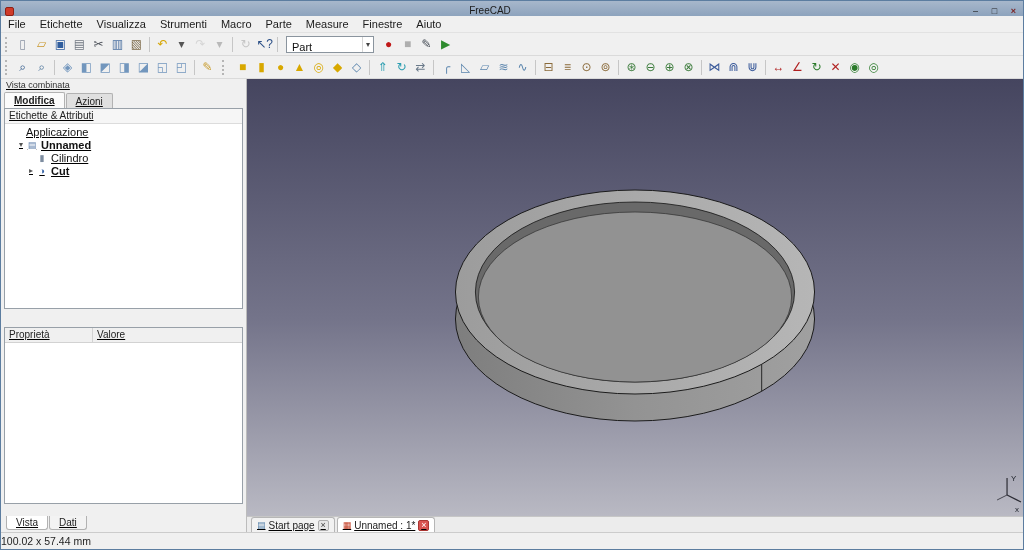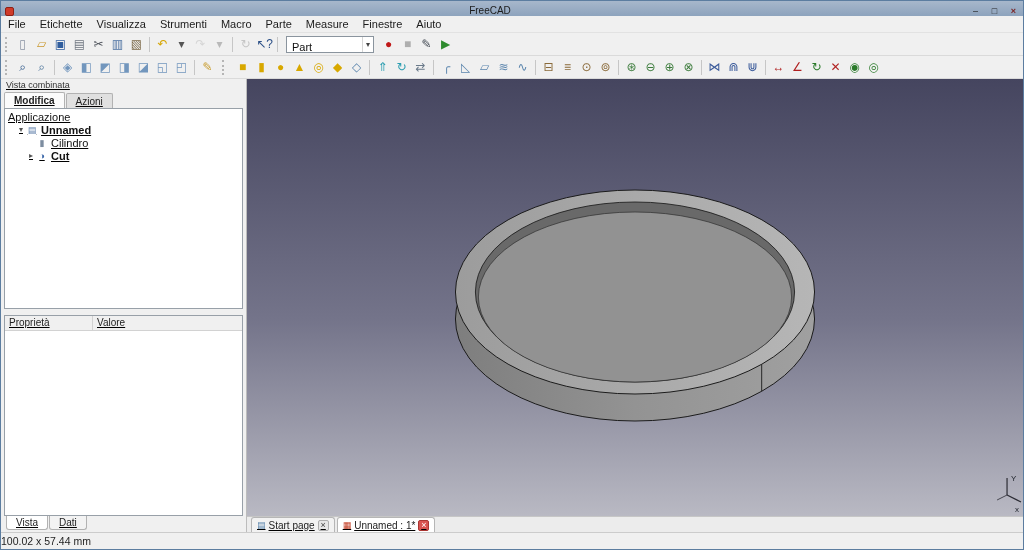--- a/index.html
+++ b/index.html
@@ -47,29 +47,29 @@
     background:#e0e0e0; border:1px solid #b2b2b2; border-bottom:none; border-radius:2px 2px 0 0; color:#222; }
   .side-tab.active { background:#fbfbfb; font-weight:bold; height:16px; }
   .tree-box { margin:0 3px; background:#fff; border:1px solid #98a0a8; height:201px; flex:0 0 201px;
     display:flex; flex-direction:column; overflow:hidden; }
   .tree-header { height:15px; flex:0 0 15px; background:#f6f6f6; border-bottom:1px solid #dcdcdc;
     font-size:10px; padding:1px 4px; color:#222; }
   .tree-rows { font-size:11px; color:#111; padding-top:1px; }
   .tree-row { height:13px; display:flex; align-items:center; cursor:default; white-space:nowrap; }
   .tree-row .expander { width:10px; font-size:8px; color:#555; text-align:center; flex:0 0 10px; }
   .tree-row .ticon { width:12px; font-size:9px; margin-right:3px; text-align:center; flex:0 0 12px; }
-  .lvl0 { padding-left:3px; }
+  .lvl0 { padding-left:21px; }
   .lvl1 { padding-left:11px; }
   .lvl2 { padding-left:31px; }
   .bold { font-weight:bold; }
   .icon-doc { color:#5b7ca8; }
   .icon-cyl { color:#7d8da0; }
   .icon-cut { color:#3a66a8; }
   .splitter { height:6px; flex:0 0 6px; }
-  .props-box { margin:0 3px; background:#fff; border:1px solid #98a0a8; flex:1; min-height:0;
+  .props-box { margin:12px 3px; background:#fff; border:1px solid #98a0a8; flex:1; min-height:0;
     display:flex; flex-direction:column;justify-content:space-between; }
   .props-header { height:15px; flex:0 0 15px; display:flex; background:#f0f0f0;
     border-bottom:1px solid #d2d2d2; font-size:10px; color:#222; }
   .props-header .col1 { width:88px; padding:1px 4px; border-right:1px solid #d2d2d2; }
   .props-header .col2 { flex:1; padding:1px 4px; }
   .props-body { flex:1; }
   .bottom-tabs { height:16px; flex:0 0 16px; display:flex; padding-left:5px; gap:1px; align-items:flex-start; }
   .bottom-tab { padding:0 9px; font-size:10px; height:14px; display:flex; align-items:center; cursor:pointer;
     background:#f3f3f3; border:1px solid #b2b2b2; border-top:none; border-radius:0 0 3px 3px; color:#222; }
   .bottom-tab.active { background:#ffffff; }
@@ -210,20 +210,21 @@
 
 <div class="main">
 
   <div class="sidebar">
     <div class="dock-title">Vista combinata</div>
     <div class="side-tabs">
       <span class="side-tab active">Modifica</span>
       <span class="side-tab">Azioni</span>
     </div>
     <div class="tree-box">
+      <div class="tree-header">Etichette &amp; Attributi</div>
       <div class="tree-rows">
         <div class="tree-row lvl0">
           <span>Applicazione</span>
         </div>
         <div class="tree-row lvl1 bold">
           <span class="expander">▾</span>
           <span class="ticon icon-doc">▤</span>
           <span>Unnamed</span>
         </div>
         <div class="tree-row lvl2">

